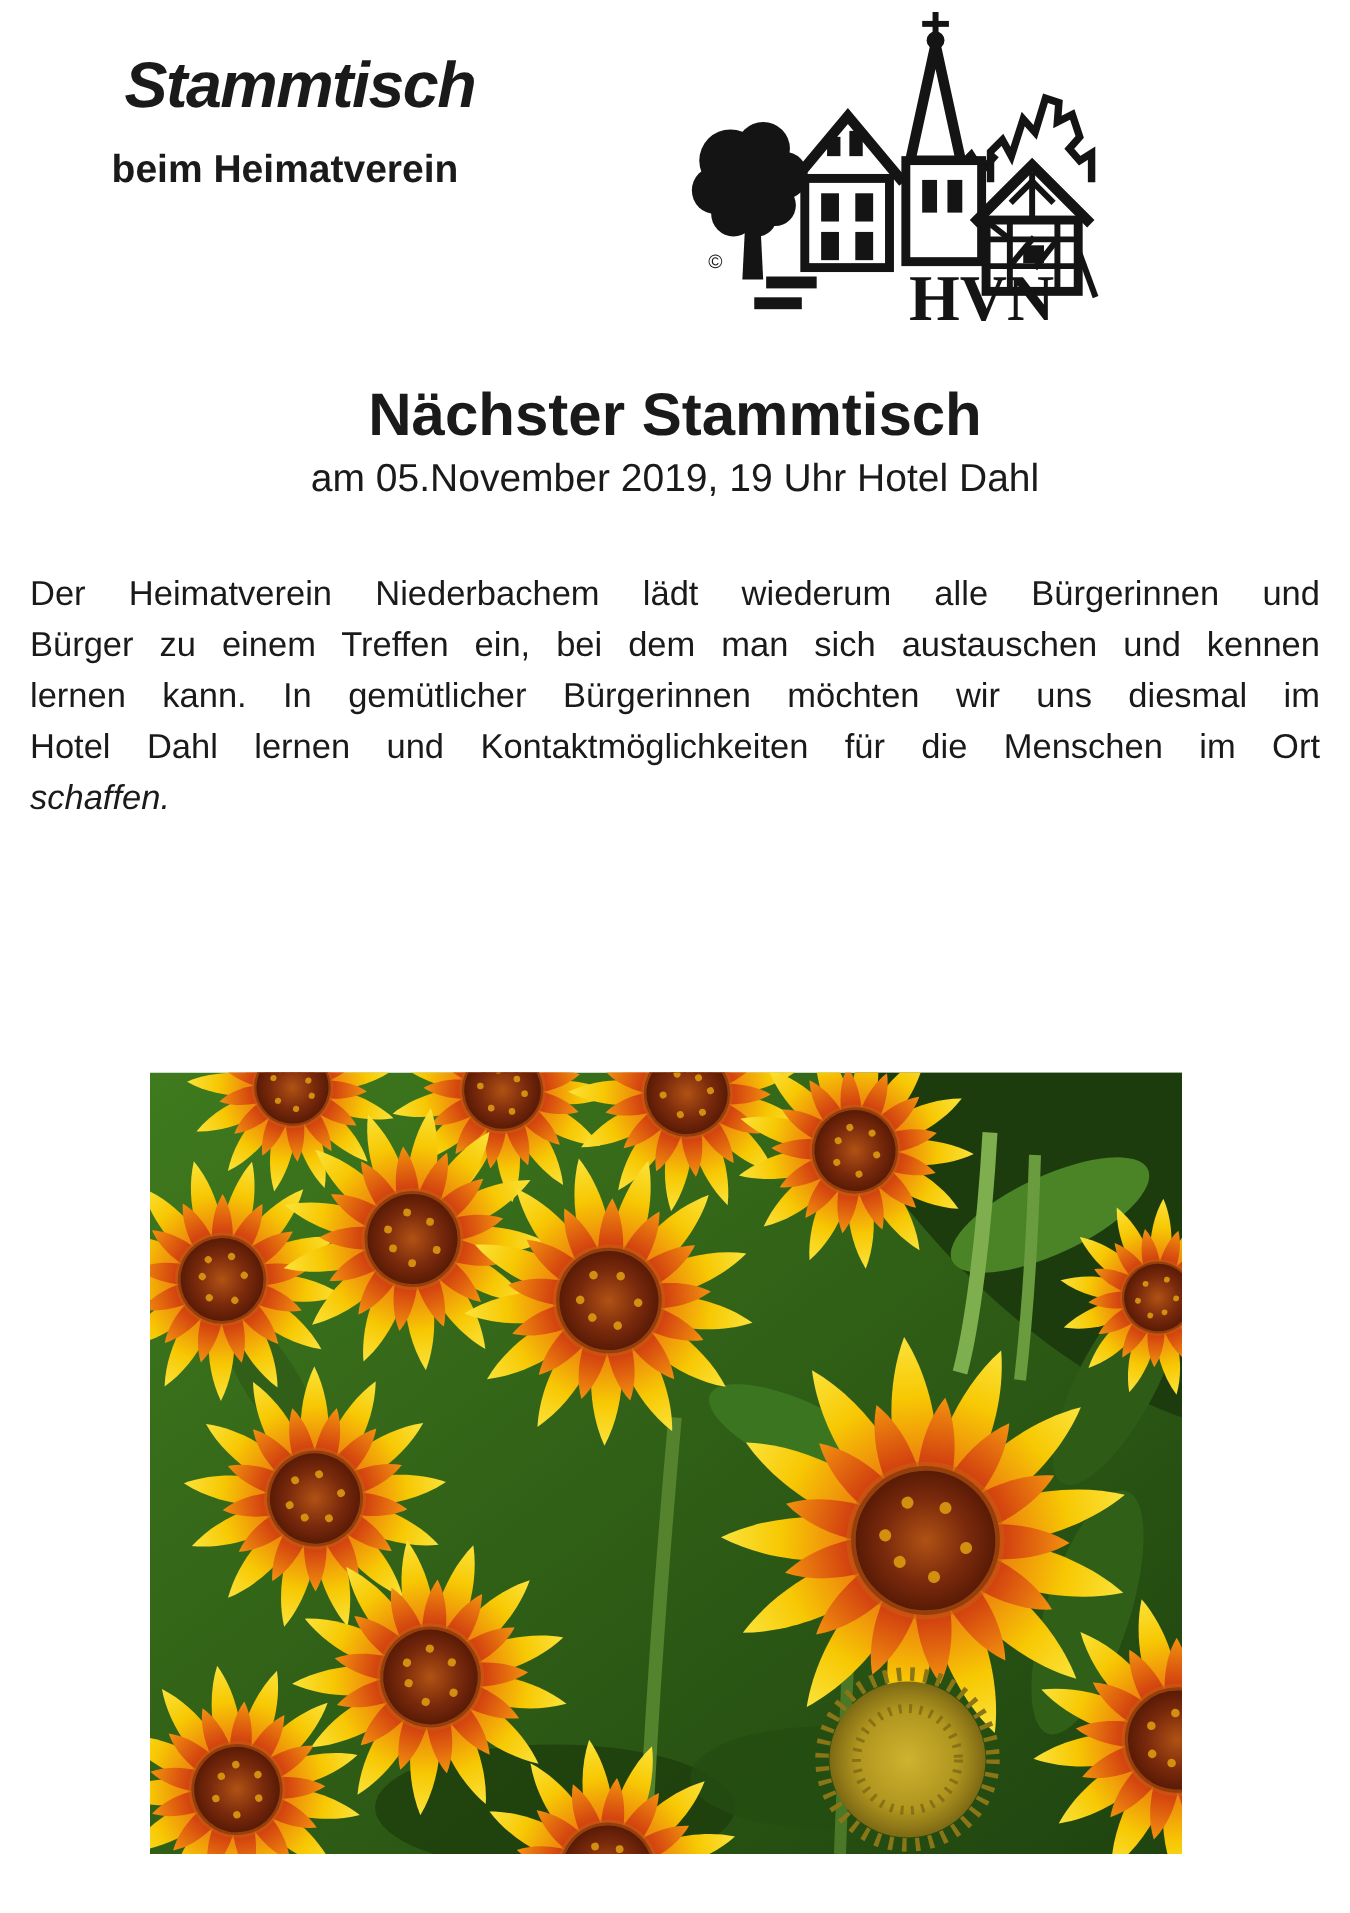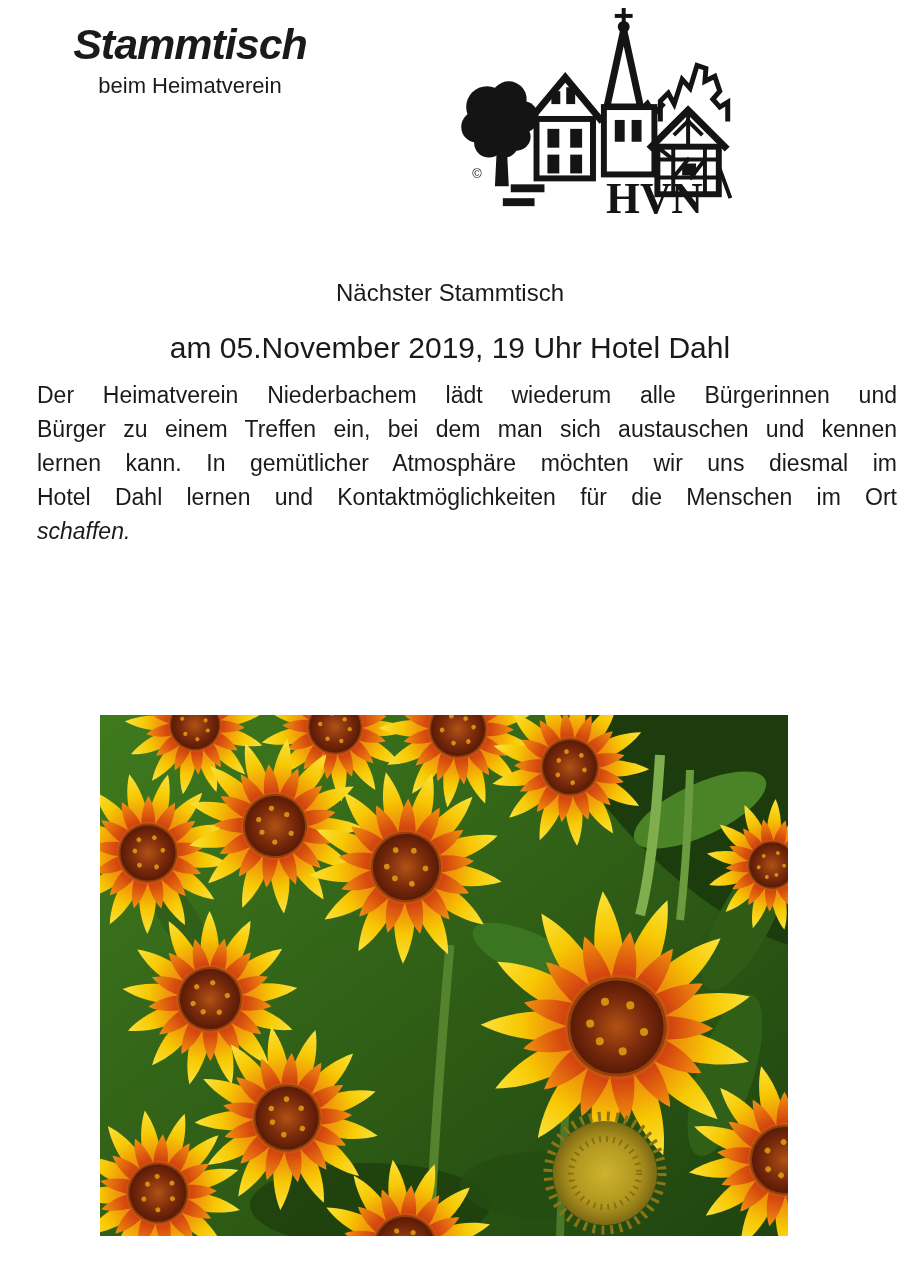--- a/index.html
+++ b/index.html
@@ -5,32 +5,32 @@
   html,body{margin:0;padding:0;}
   body{
     width:900px;height:1275px;position:relative;overflow:hidden;
     background:#ffffff;
     font-family:"Liberation Sans",sans-serif;color:#1a1a1a;
   }
   
   .brand{position:absolute;left:70px;top:20px;width:240px;text-align:center;}
   .brand-title{
     font-size:43px;font-weight:bold;font-style:italic;line-height:48px;
-    letter-spacing:-1px;margin:0;white-space:nowrap;
+    letter-spacing:-1px;margin:13px;white-space:nowrap;
   }
-  .brand-sub{font-size:22px;font-weight:normal;line-height:36px;white-space:nowrap;}
+  .brand-sub{font-size:26px;font-weight:bold;line-height:36px;white-space:nowrap;}
   
   .logo{position:absolute;left:448px;top:8px;width:288px;height:212px;}
   .logo svg{display:block;width:100%;height:100%;}
   
   .announce{position:absolute;left:20px;top:256px;width:860px;text-align:center;}
-  .announce-heading{font-size:24px;font-weight:normal;line-height:42px;margin:16px;}
-  .announce-sub{font-size:30px;line-height:36px;margin-top:13px;}
-  
-  .para{position:absolute;left:37px;width:860px;font-size:23px;line-height:34px;}
+  .announce-heading{font-size:40px;font-weight:bold;line-height:42px;margin:0;}
+  .announce-sub{font-size:26px;line-height:36px;margin-top:2px;}
+  
+  .para{position:absolute;left:20px;width:860px;font-size:23px;line-height:34px;}
   .para1{top:378px;}
   .para2{top:582px;}
   .jline{text-align:justify;text-align-last:justify;white-space:nowrap;}
   .jline.last{text-align-last:left;font-style:italic;}
   
   .photo{position:absolute;left:100px;top:715px;width:688px;height:521px;}
   .photo svg{display:block;width:100%;height:100%;}
 </style>
 </head>
 <body>
@@ -108,21 +108,21 @@
 </div>
 
 <div class="announce">
   <h2 class="announce-heading">Nächster Stammtisch</h2>
   <div class="announce-sub">am 05.November 2019, 19 Uhr Hotel Dahl</div>
 </div>
 
 <div class="para para1">
     <div class="jline">Der Heimatverein Niederbachem lädt wiederum alle Bürgerinnen und</div>
     <div class="jline">Bürger zu einem Treffen ein, bei dem man sich austauschen und kennen</div>
-    <div class="jline">lernen kann. In gemütlicher Atmosphäre möchten wir uns diesmal im</div>
+    <div class="jline">lernen kann. In gemütlicher Bürgerinnen möchten wir uns diesmal im</div>
     <div class="jline">Hotel Dahl lernen und Kontaktmöglichkeiten für die Menschen im Ort</div>
     <div class="jline last">schaffen.</div>
   </div>
 <div class="para para2">
   </div>
 
 <div class="photo">
   <svg viewBox="0 0 688 521" preserveAspectRatio="none">
     <defs>
       <linearGradient id="bgG" x1="0" y1="0" x2="1" y2="1">

